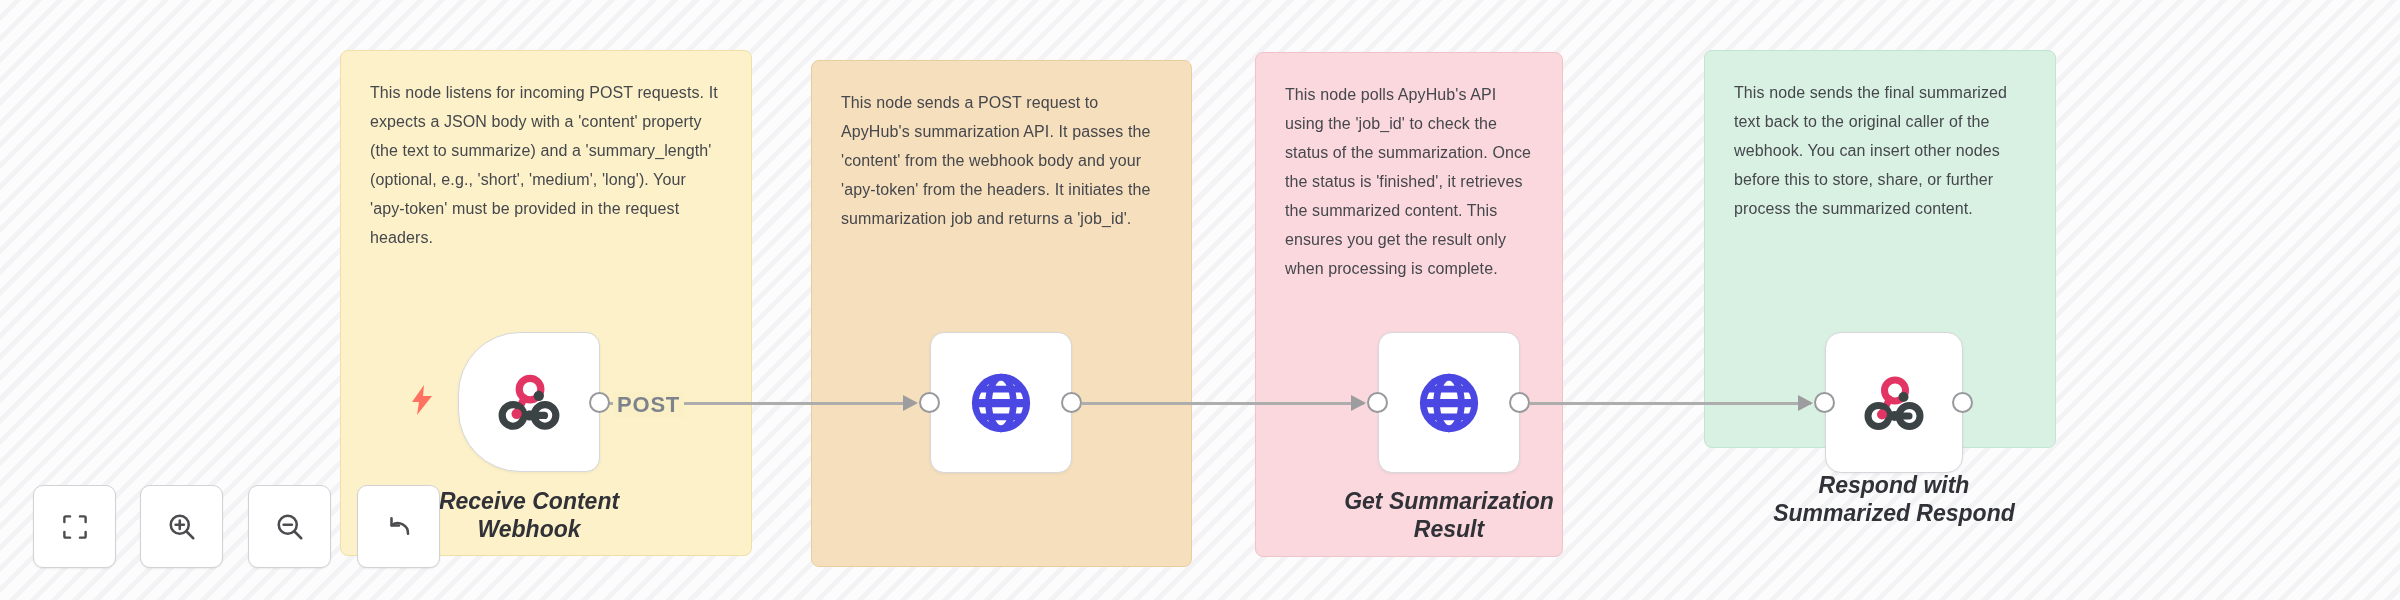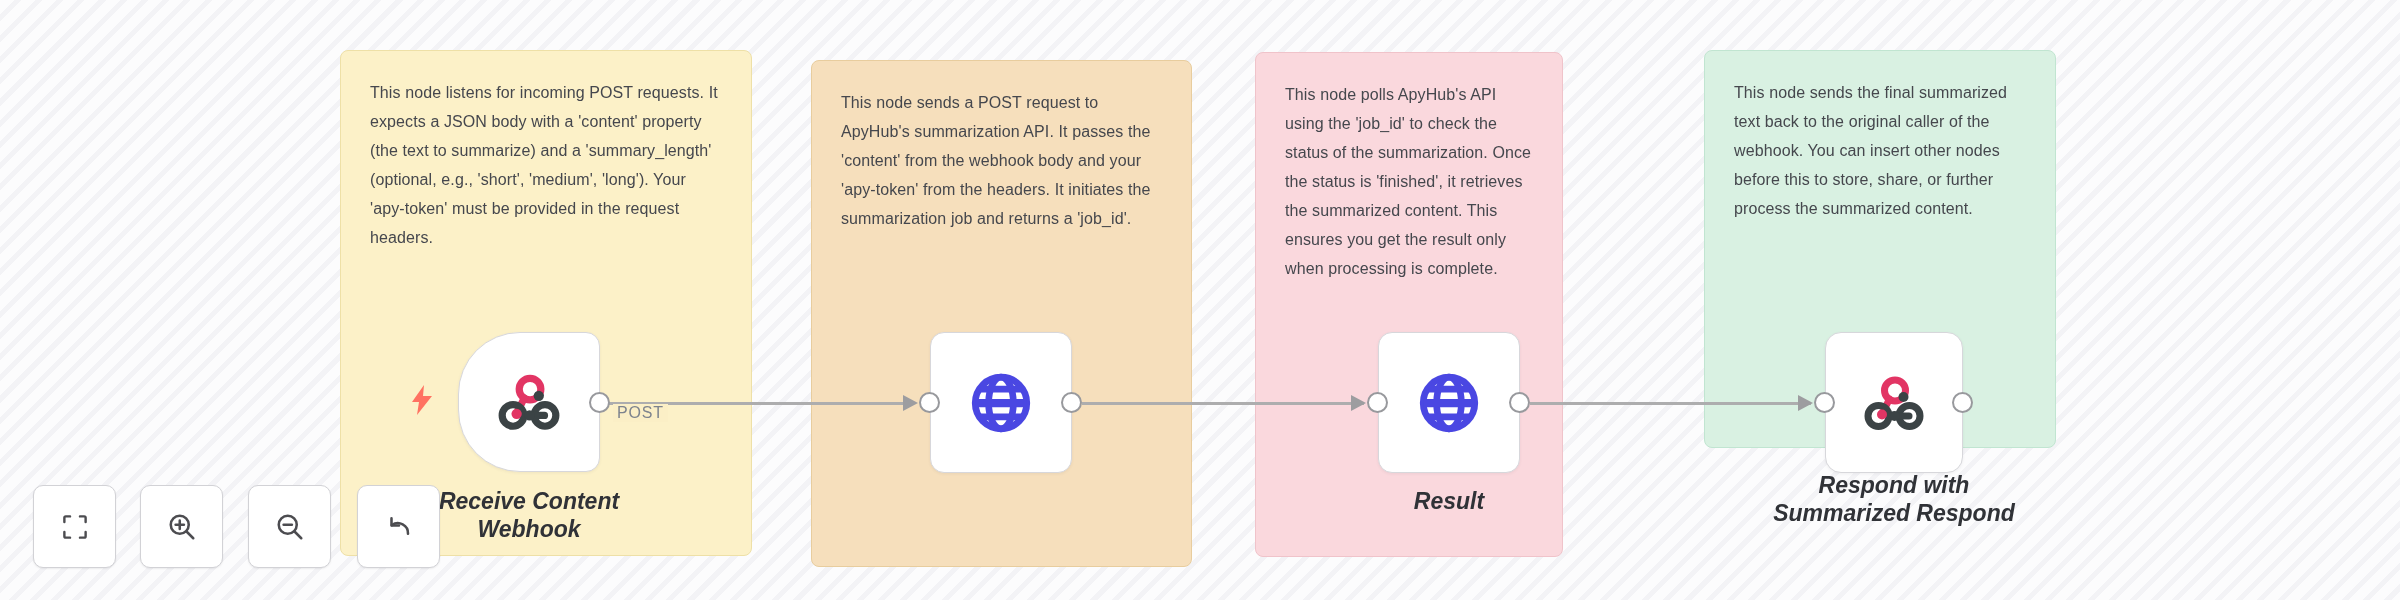--- a/index.html
+++ b/index.html
@@ -34,22 +34,22 @@
   .wire{
     position:absolute; height:2.5px; background:#adadae; top:402px; z-index:2;
   }
   .arrowhead{
     position:absolute; top:394.5px; z-index:2;
     width:0; height:0;
     border-top:8.5px solid transparent; border-bottom:8.5px solid transparent;
     border-left:15px solid #9d9da0;
   }
   .wire-label{
-    position:absolute; top:404px; z-index:3;
-    font-size:16px; font-weight:normal; color:#7d838d; letter-spacing:.8px;
+    position:absolute; top:392px; z-index:3;
+    font-size:22px; font-weight:bold; color:#7d838d; letter-spacing:.8px;
     padding:0 4px;
   }
   .node-label{
     position:absolute; z-index:3; width:360px; transform:translateX(-50%);
     text-align:center; font-size:23px; line-height:28px; font-weight:bold;
     color:#303237;
     font-style:italic;
   }
   .node-sub{
     font-weight:normal; font-size:18px; color:#a2a5aa; margin-top:3px;
@@ -139,20 +139,21 @@
         <ellipse cx="32" cy="32" rx="12" ry="25"></ellipse>
         <path d="M7 32 H57" stroke-width="8"></path>
         <path d="M12 18.5 H52"></path>
         <path d="M12 45.5 H52"></path>
       </g>
     </svg>
   </div>
   <div class="port" style="left:1367px;top:392px;"></div>
   <div class="port" style="left:1509px;top:392px;"></div>
   <div class="node-label" style="left:1449px;top:487px;">
+    <div>Get Summarization</div>
     <div>Result</div>
   </div>
 
   <div class="node square" style="left:1825px;top:332px;width:138px;height:141px;border-radius:16px;">
     <svg width="64" height="64" viewBox="0 0 64 64">
       <g fill="none" stroke-linecap="round">
         <circle cx="33" cy="19.5" r="10.5" stroke="#e23564" stroke-width="7"></circle>
         <path d="M27.5 28 L20.5 42" stroke="#e23564" stroke-width="7"></path>
         <circle cx="16.5" cy="45" r="10.5" stroke="#3b4345" stroke-width="7"></circle>
         <circle cx="47.5" cy="45" r="10.5" stroke="#3b4345" stroke-width="7"></circle>

